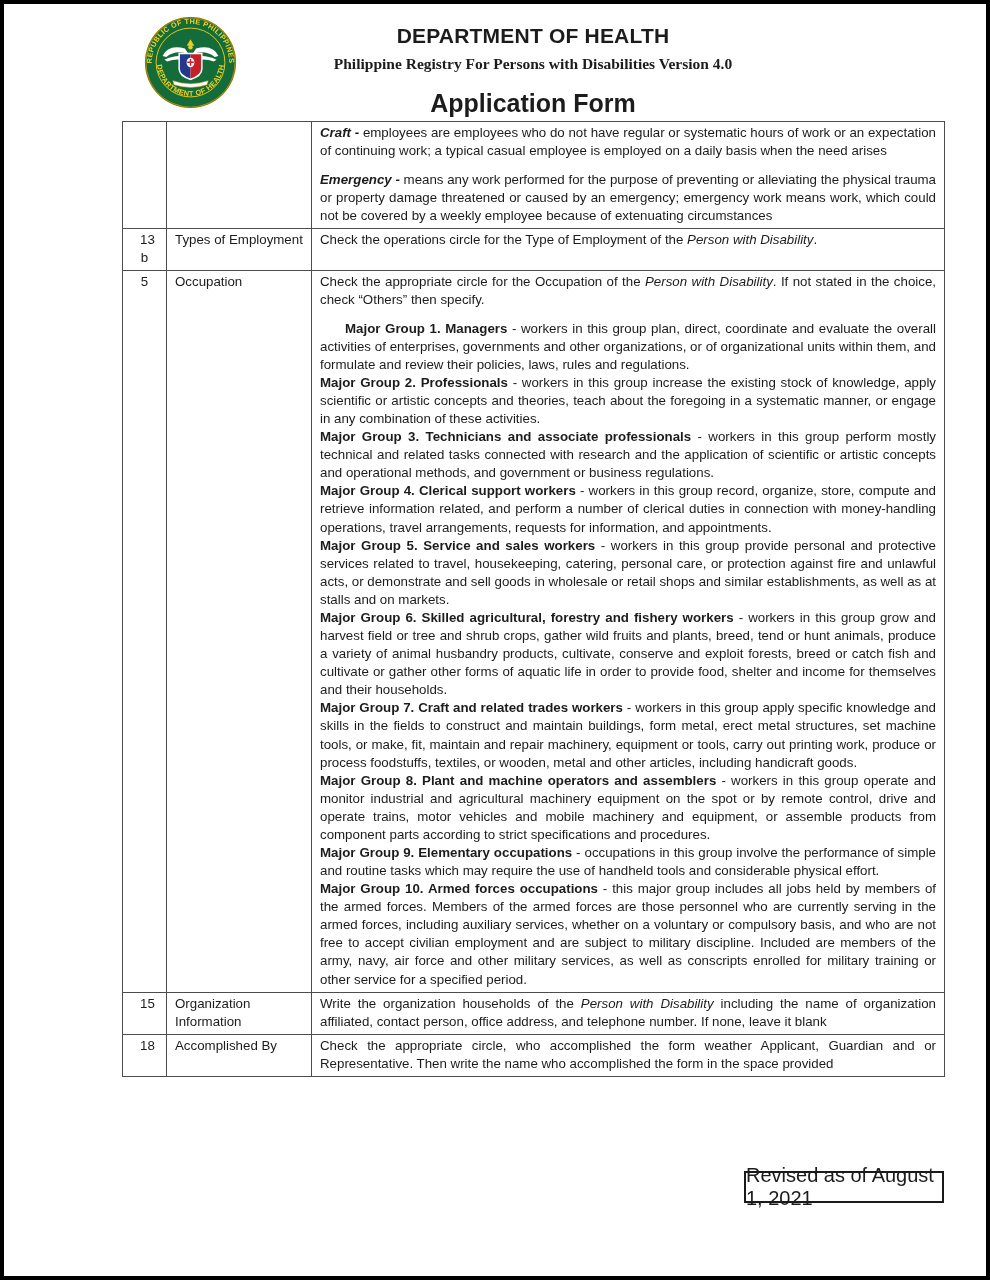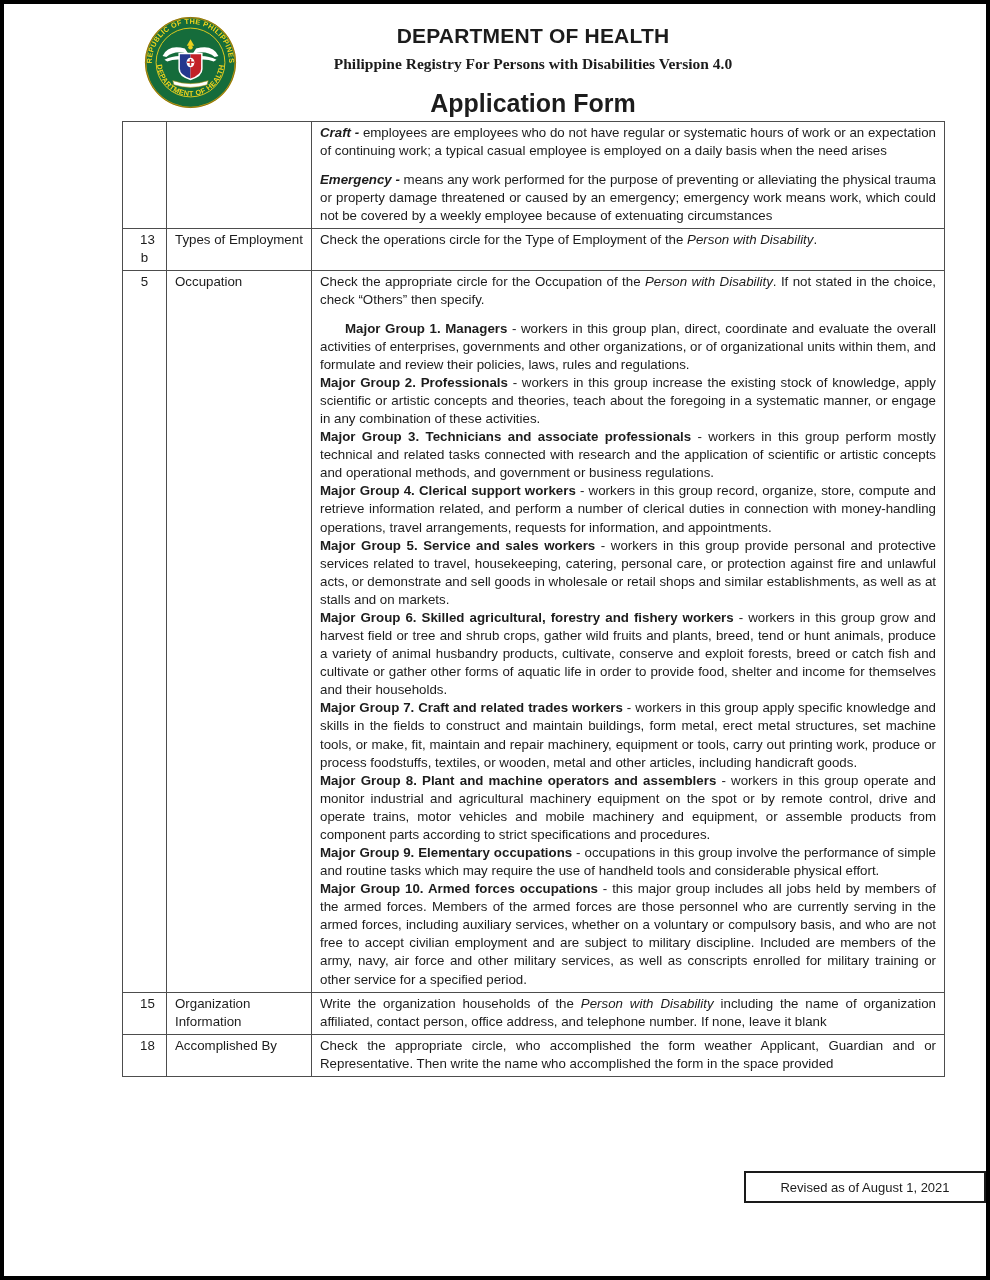--- a/index.html
+++ b/index.html
@@ -34,25 +34,25 @@
     box-sizing:border-box;
   }
   td.num     { text-align:center; padding:2px 17px; }
   td.label   { padding:2px 4px 2px 8px;margin-left:27px; }
   td.content { padding:2px 8px 3px 8px; text-align:justify; }
   td.content p { margin:0; }
   td.content p.gap { margin-bottom:11px; }
   
   .revision-box {
     position:absolute; top:1167px; left:740px;
-    width:242px; height:32px;
+    width:200px; height:32px;
     box-sizing:border-box;
     border:2px solid #1a1a1a;
     display:flex; align-items:center; justify-content:center;
-    font-size:13px;
+    font-size:20px;
   }
 </style>
 </head>
 <body>
 
 <div class="page">
 
   <div class="logo-wrap">
     <svg viewBox="0 0 100 100" width="93" height="93">
       <circle cx="50" cy="50" r="49" fill="#c9a416"></circle>

